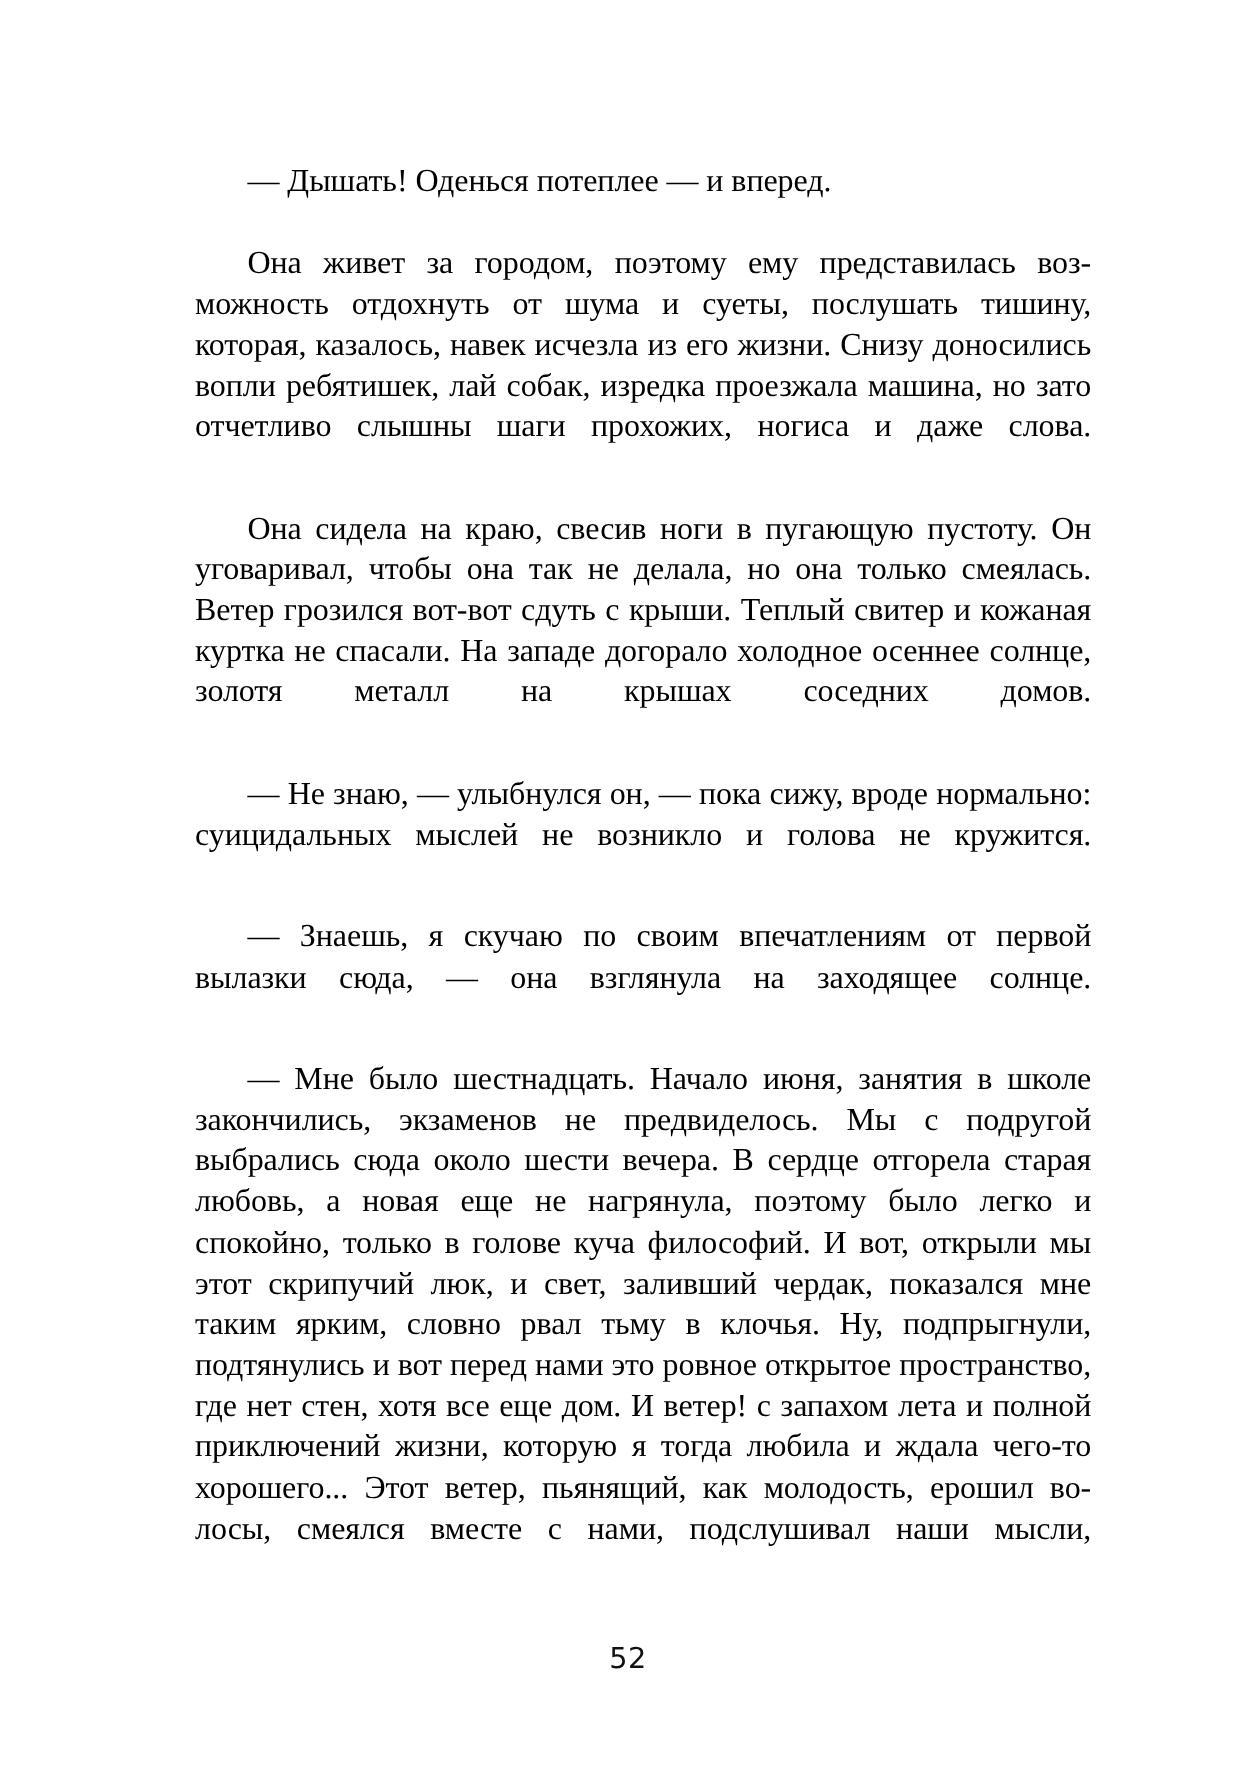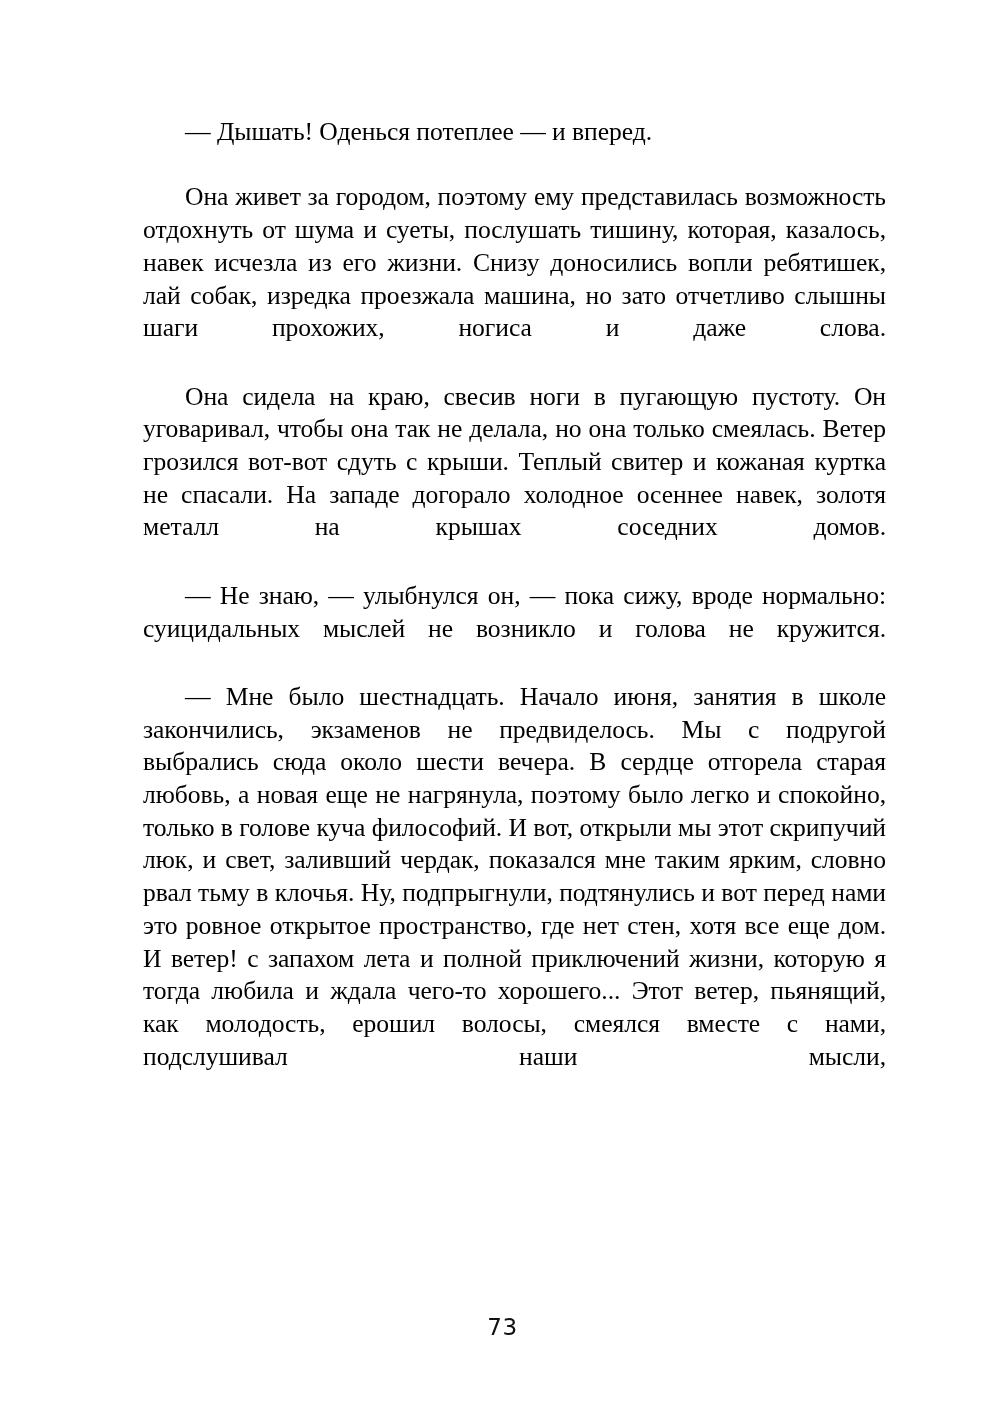--- a/index.html
+++ b/index.html
@@ -26,21 +26,21 @@
 
   
   #text-block {
     position: absolute;
     left: 140px;
     top: 113px;
     width: 749px;
   }
 
   .para {
-    margin: 3px;
+    margin: 16px;
     text-align: justify;
     text-justify: inter-word;
     text-indent: 42px;
     font-size: 25.6px;
     line-height: 32.7px;
     letter-spacing: -0.05px;
     word-spacing: 0px;
     hyphens: manual;
     -webkit-hyphens: manual;
   }
@@ -79,27 +79,28 @@
 <body>
 
 <div id="book-page">
 
   <div id="text-block">
 
     <p class="para opening nojust">— Дышать! Оденься потеплее — и вперед.</p>
 
     <p class="para">Она живет за городом, поэтому ему представилась воз­можность отдохнуть от шума и суеты, послушать тишину, которая, казалось, навек исчезла из его жизни. Снизу до­носились вопли ребятишек, лай собак, изредка проезжала машина, но зато отчетливо слышны шаги прохожих, ноги­са и даже слова.</p>
 
-    <p class="para">Она сидела на краю, свесив ноги в пугающую пустоту. Он уговаривал, чтобы она так не делала, но она только смеялась. Ветер грозился вот-вот сдуть с крыши. Теплый свитер и кожаная куртка не спасали. На западе догорало холодное осеннее навек, золотя металл на крышах сосед­них домов.</p>
+    <p class="para">Она сидела на краю, свесив ноги в пугающую пустоту. Он уговаривал, чтобы она так не делала, но она только смеялась. Ветер грозился вот-вот сдуть с крыши. Теплый свитер и кожаная куртка не спасали. На западе догорало холодное осеннее солнце, золотя металл на крышах сосед­них домов.</p>
 
 
 
     <p class="para">— Не знаю, — улыбнулся он, — пока сижу, вроде нор­мально: суицидальных мыслей не возникло и голова не кружится.</p>
 
+    <p class="para">— Знаешь, я скучаю по своим впечатлениям от первой вылазки сюда, — она взглянула на заходящее солнце.</p>
 
 
     <p class="para">— Мне было шестнадцать. Начало июня, занятия в школе закончились, экзаменов не предвиделось. Мы с подругой выбрались сюда около шести вечера. В сердце отгорела старая любовь, а новая еще не нагрянула, поэто­му было легко и спокойно, только в голове куча филосо­фий. И вот, открыли мы этот скрипучий люк, и свет, за­ливший чердак, показался мне таким ярким, словно рвал тьму в клочья. Ну, подпрыгнули, подтянулись и вот перед нами это ровное открытое пространство, где нет стен, хотя все еще дом. И ветер! с запахом лета и полной приключе­ний жизни, которую я тогда любила и ждала чего-то хоро­шего... Этот ветер, пьянящий, как молодость, ерошил во­лосы, смеялся вместе с нами, подслушивал наши мысли,</p>
 
   </div>
 
-  <div id="page-folio">73</div>
+  <div id="page-folio">52</div>
 
 </div>
 
 </body></html>

